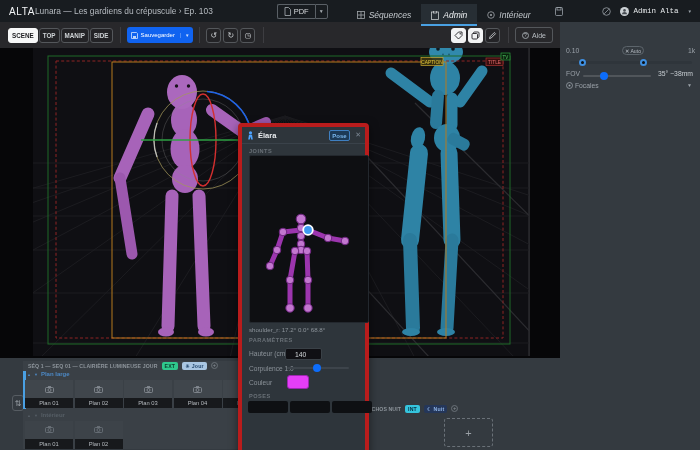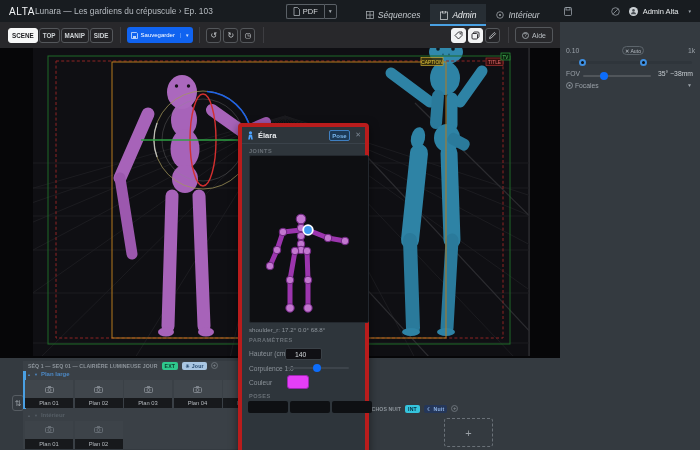--- a/index.html
+++ b/index.html
@@ -15,21 +15,21 @@
   .spacer { flex:1; }
   .pdf-group { display:flex; height:15px; }
   .pdf-btn { display:flex; align-items:center; gap:3px; border:1px solid #5a6066; border-right:none; border-radius:2px 0 0 2px; padding:0 6px; color:#d6d9dc; font-size:7.5px; }
   .pdf-caret { display:flex; align-items:center; justify-content:center; border:1px solid #5a6066; border-radius:0 2px 2px 0; width:13px; color:#aab0b5; font-size:5px; }
   #tabs { display:flex; align-items:flex-start; height:14px; margin-left:19px;font-style:italic; }
   .tab { display:flex; align-items:center; gap:4px; height:22px; padding:0 10px; font-size:8.5px; color:#c3c8cd; }
   .tab.active { background:#272e34; border-bottom:2px solid #4aa1e3; color:#eef1f3; padding-top:2px; }
   .tab .ticon { opacity:.8; display:flex; }
   #top-right { display:flex; align-items:center; gap:9px; margin-left:14px; margin-right:8px; }
   .avatar { width:9px; height:9px; border-radius:50%; background:#ccd1d5; display:flex; align-items:center; justify-content:center; }
-  .user-name { font-size:7.5px; color:#e6e9eb; margin-left:-4px; }
+  .user-name { font-size:7.5px; color:#e6e9eb; margin-left:-4px;font-family:Liberation Mono, monospace; }
   .caret-sm { font-size:4.5px; color:#9aa1a8; }
 
   
   #toolbar { position:absolute; left:0; top:22px; width:560px; height:26px; background:#28282b; display:flex; align-items:center; padding-left:8px; }
   .tbtn { height:15px; display:flex; align-items:center; justify-content:center; border:1px solid #54575b; background:#232326; color:#cfd3d6; font-size:6.3px; font-weight:bold; border-radius:3px; padding:0 3px; margin-right:1px; }
   .tbtn.white { background:#f7f8f8; color:#1c1c1f; border-color:#f7f8f8; }
   .tdiv { width:1px; height:16px; background:#3d3d41; margin:0 6px; }
   .save-btn { height:16px; display:flex; align-items:center; background:#1063f0; border-radius:3px; color:#fff; font-size:6px; padding:0 4px; gap:3px; }
   .save-caret { border-left:1px solid #4e8cf5; padding-left:4px; margin-left:2px; font-size:4.5px; color:#cfe0fc; }
   .ibtn { width:15px; height:15px; display:flex; align-items:center; justify-content:center; border:1px solid #54575b; background:#232326; color:#c6cacd; font-size:8px; border-radius:3px; margin-right:2px; }

